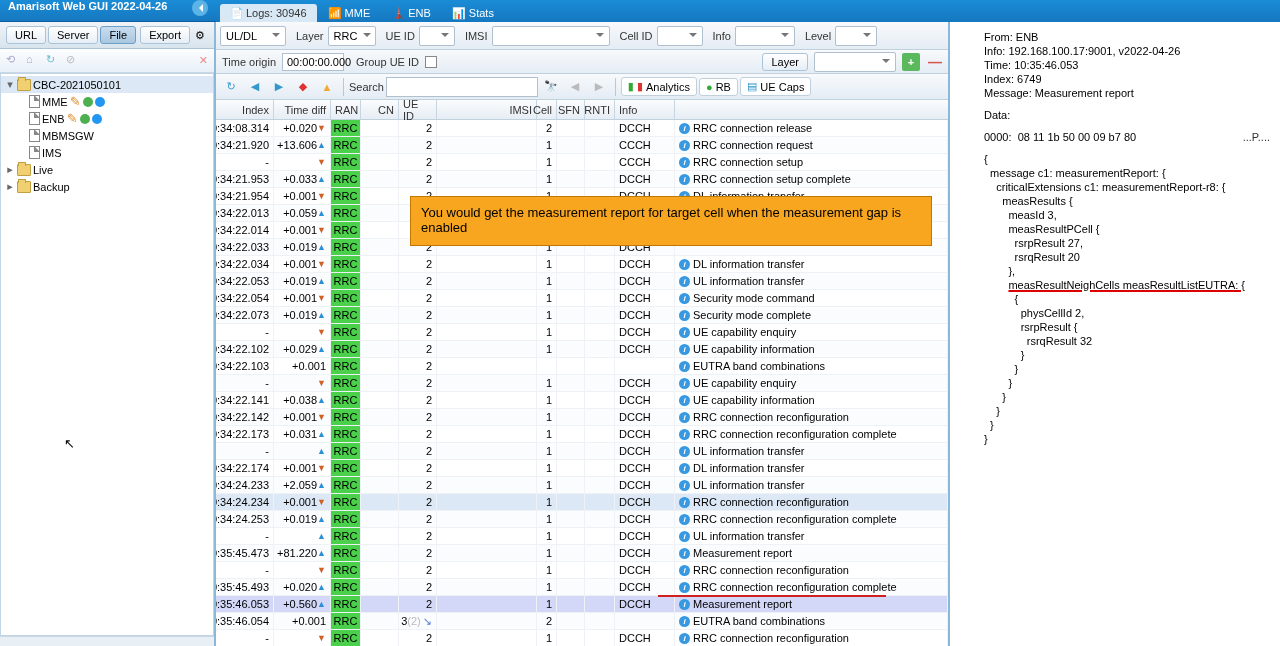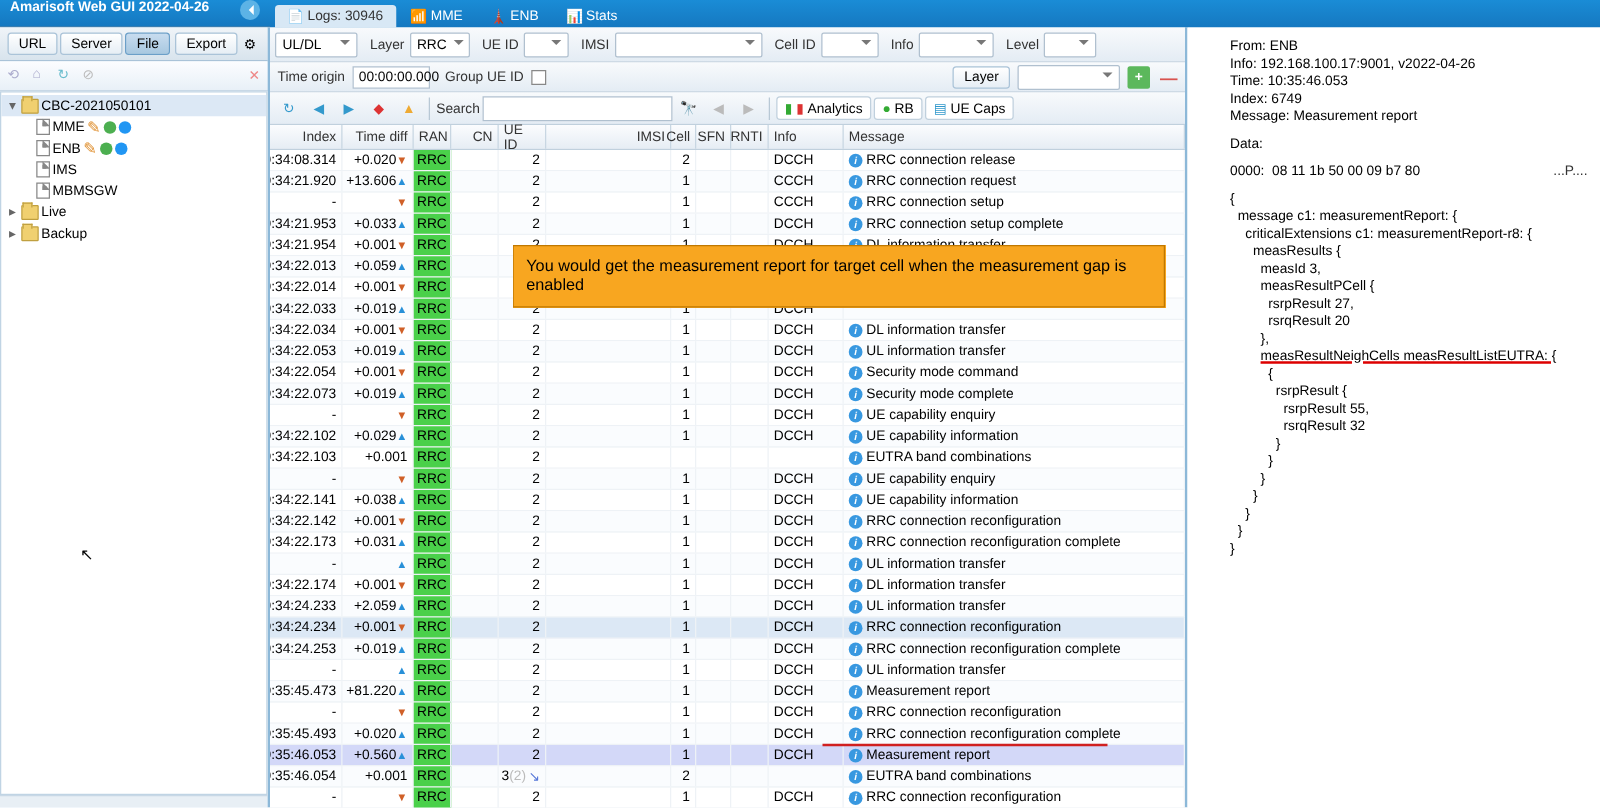--- a/index.html
+++ b/index.html
@@ -151,25 +151,25 @@
         </div>
         <div class="tree-item" style="padding-left: 28px;">
           <span class="page-ic"></span>
           <span> ENB</span> 
           <span class="pencil">✎</span> 
           <span class="dot-g"></span> 
           <span class="dot-b"></span>
         </div>
         <div class="tree-item" style="padding-left: 28px;">
           <span class="page-ic"></span>
-          <span> IMS</span>
+          <span> MBMSGW</span>
         </div>
         <div class="tree-item" style="padding-left: 28px;">
           <span class="page-ic"></span>
-          <span> MBMSGW</span>
+          <span> IMS</span>
         </div>
         <div class="tree-item" style="padding-left: 4px;">
           <span class="expander">▸</span>
           <span class="folder-ic"></span>
           <span> Live</span>
         </div>
         <div class="tree-item" style="padding-left: 4px;">
           <span class="expander">▸</span>
           <span class="folder-ic"></span>
           <span> Backup</span>
@@ -269,21 +269,20 @@
         <div class="gh c-time">Index</div>
         <div class="gh c-diff">Time diff</div>
         <div class="gh c-ran l">RAN</div>
         <div class="gh c-cn">CN</div>
         <div class="gh c-ueid">UE ID</div>
         <div class="gh c-imsi">IMSI</div>
         <div class="gh c-cell">Cell</div>
         <div class="gh c-sfn">SFN</div>
         <div class="gh c-rnti">RNTI</div>
         <div class="gh c-info l">Info</div>
-        <div class="gh c-msg l">Message</div>
       </div>
 
       <div class="grid-body" id="grid">
           <div class="row">
             <div class="cell c-time">10:34:08.314</div>
             <div class="cell c-diff">+0.020 <span class="arrow-dn">▼</span></div>
             <div class="cell c-ran ran">RRC</div>
             <div class="cell c-cn"></div>
             <div class="cell c-ueid">2</div>
             <div class="cell c-imsi"></div>
@@ -717,22 +716,22 @@
           <div class="line">  message c1: measurementReport: {</div>
           <div class="line">    criticalExtensions c1: measurementReport-r8: {</div>
           <div class="line">      measResults {</div>
           <div class="line">        measId 3,</div>
           <div class="line">        measResultPCell {</div>
           <div class="line">          rsrpResult 27,</div>
           <div class="line">          rsrqResult 20</div>
           <div class="line">        },</div>
           <div class="line">        <span class="red-u">measResultNeighCells measResultListEUTRA: {</span></div>
           <div class="line">          {</div>
+          <div class="line">            physCellId 2,</div>
           <div class="line">            rsrpResult {</div>
-          <div class="line">              rsrpResult 55,</div>
           <div class="line">              rsrqResult 32</div>
           <div class="line">            }</div>
           <div class="line">          }</div>
           <div class="line">        }</div>
           <div class="line">      }</div>
           <div class="line">    }</div>
           <div class="line">  }</div>
           <div class="line">}</div>
         </div>
     </div>

